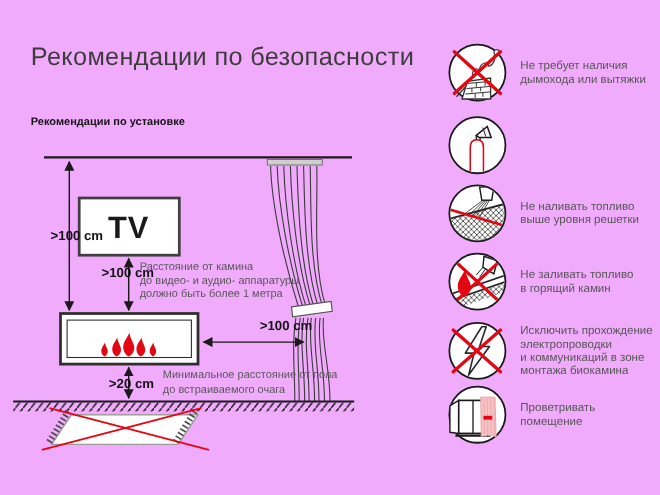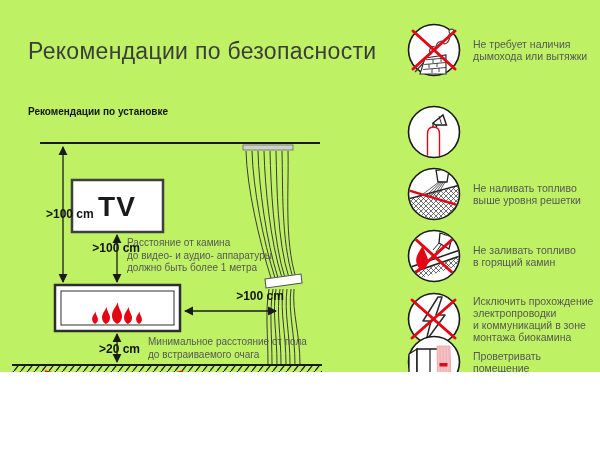--- a/index.html
+++ b/index.html
@@ -1,34 +1,34 @@
 <!DOCTYPE html>
 <html><head>
 <meta charset="utf-8">
 <style>
   html,body{margin:0;padding:0;background:#fff;}
-  .canvas{position:relative;width:600px;height:372px;background:#bef264;overflow:hidden;
+  .canvas{position:relative;width:600px;height:450px;background:#f0abfc;overflow:hidden;
           font-family:"Liberation Sans",sans-serif;}
   .page-title{position:absolute;left:28px;top:38px;margin:0;font-size:23px;font-weight:400;
           color:#3c3c3b;letter-spacing:.3px;}
   .section-title{position:absolute;left:28px;top:106px;margin:0;font-size:10px;font-weight:700;
           color:#141414;}
   .diagram-svg{position:absolute;left:0;top:128px;}
   .dim{position:absolute;font-size:12px;font-weight:700;color:#141414;white-space:nowrap;margin-left:28px;}
   .dim.r{text-align:right;}
   .dim.c{text-align:center;}
   .note{position:absolute;font-size:10px;color:#575756;line-height:12.5px;white-space:pre-line;}
   .safety-col{position:absolute;left:406px;top:0;width:192px;}
   .srow{position:absolute;left:0;display:flex;align-items:center;gap:11px;}
-  .srow:nth-of-type(1){top:22px;}
+  .srow:nth-of-type(1){top:38px;}
   .srow:nth-of-type(2){top:104px;}
   .srow:nth-of-type(3){top:166px;}
   .srow:nth-of-type(4){top:228px;}
   .srow:nth-of-type(5){top:291px;}
-  .srow:nth-of-type(6){top:334px;}
+  .srow:nth-of-type(6){top:349px;}
   .srow svg{flex:0 0 auto;}
   .safety-text{font-size:10.5px;color:#575756;line-height:12px;white-space:pre-line;}
 </style>
 </head>
 <body>
 
 <div class="canvas">
 
   <h1 class="page-title">Рекомендации по безопасности</h1>
   <h2 class="section-title">Рекомендации по установке</h2>

